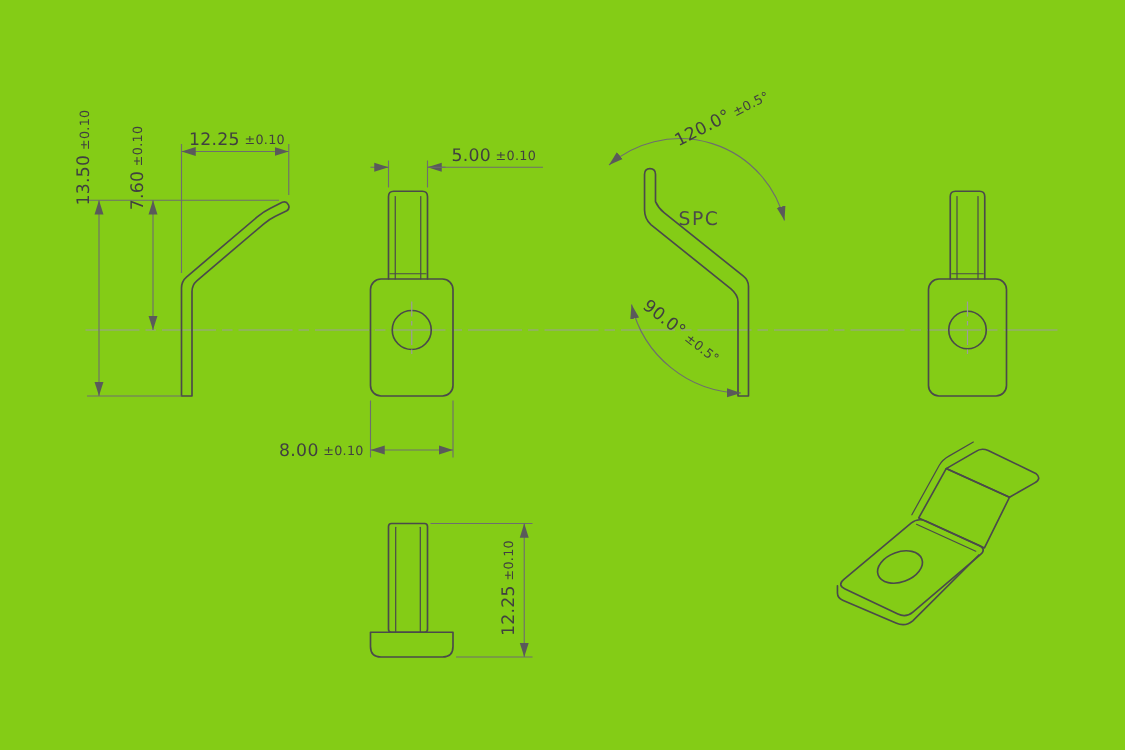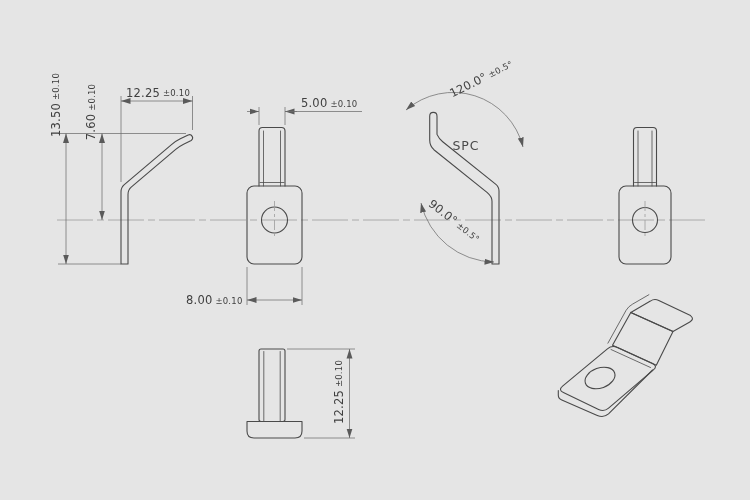--- a/index.html
+++ b/index.html
@@ -1,16 +1,16 @@
 <!DOCTYPE html>
 <html><head>
 <meta charset="utf-8">
 <style>
   html,body{margin:0;padding:0;background:#ffffff;}
-  .page{width:750px;height:500px;background:#e5e5e5;position:relative;overflow:hidden;
+  .page{width:750px;height:500px;background:#84cc16;position:relative;overflow:hidden;
         font-family:"DejaVu Sans","Liberation Sans",sans-serif;}
   svg text{fill:#404040;font-family:"DejaVu Sans","Liberation Sans",sans-serif;}
   .dim{font-size:11.5px;letter-spacing:0.2px;}
   .tol{font-size:8.5px;}
   .lbl{font-size:12.5px;fill:#4a4a4a;letter-spacing:1px;}
   .part{fill:none;stroke:#4a4a4a;stroke-width:1.1;stroke-linejoin:round;stroke-linecap:round;}
   .part2{fill:none;stroke:#4a4a4a;stroke-width:0.8;stroke-linejoin:round;stroke-linecap:round;}
   .thin{fill:none;stroke:#6e6e6e;stroke-width:0.75;}
   .cl{fill:none;stroke:#9c9c9c;stroke-width:0.8;}
 </style>

